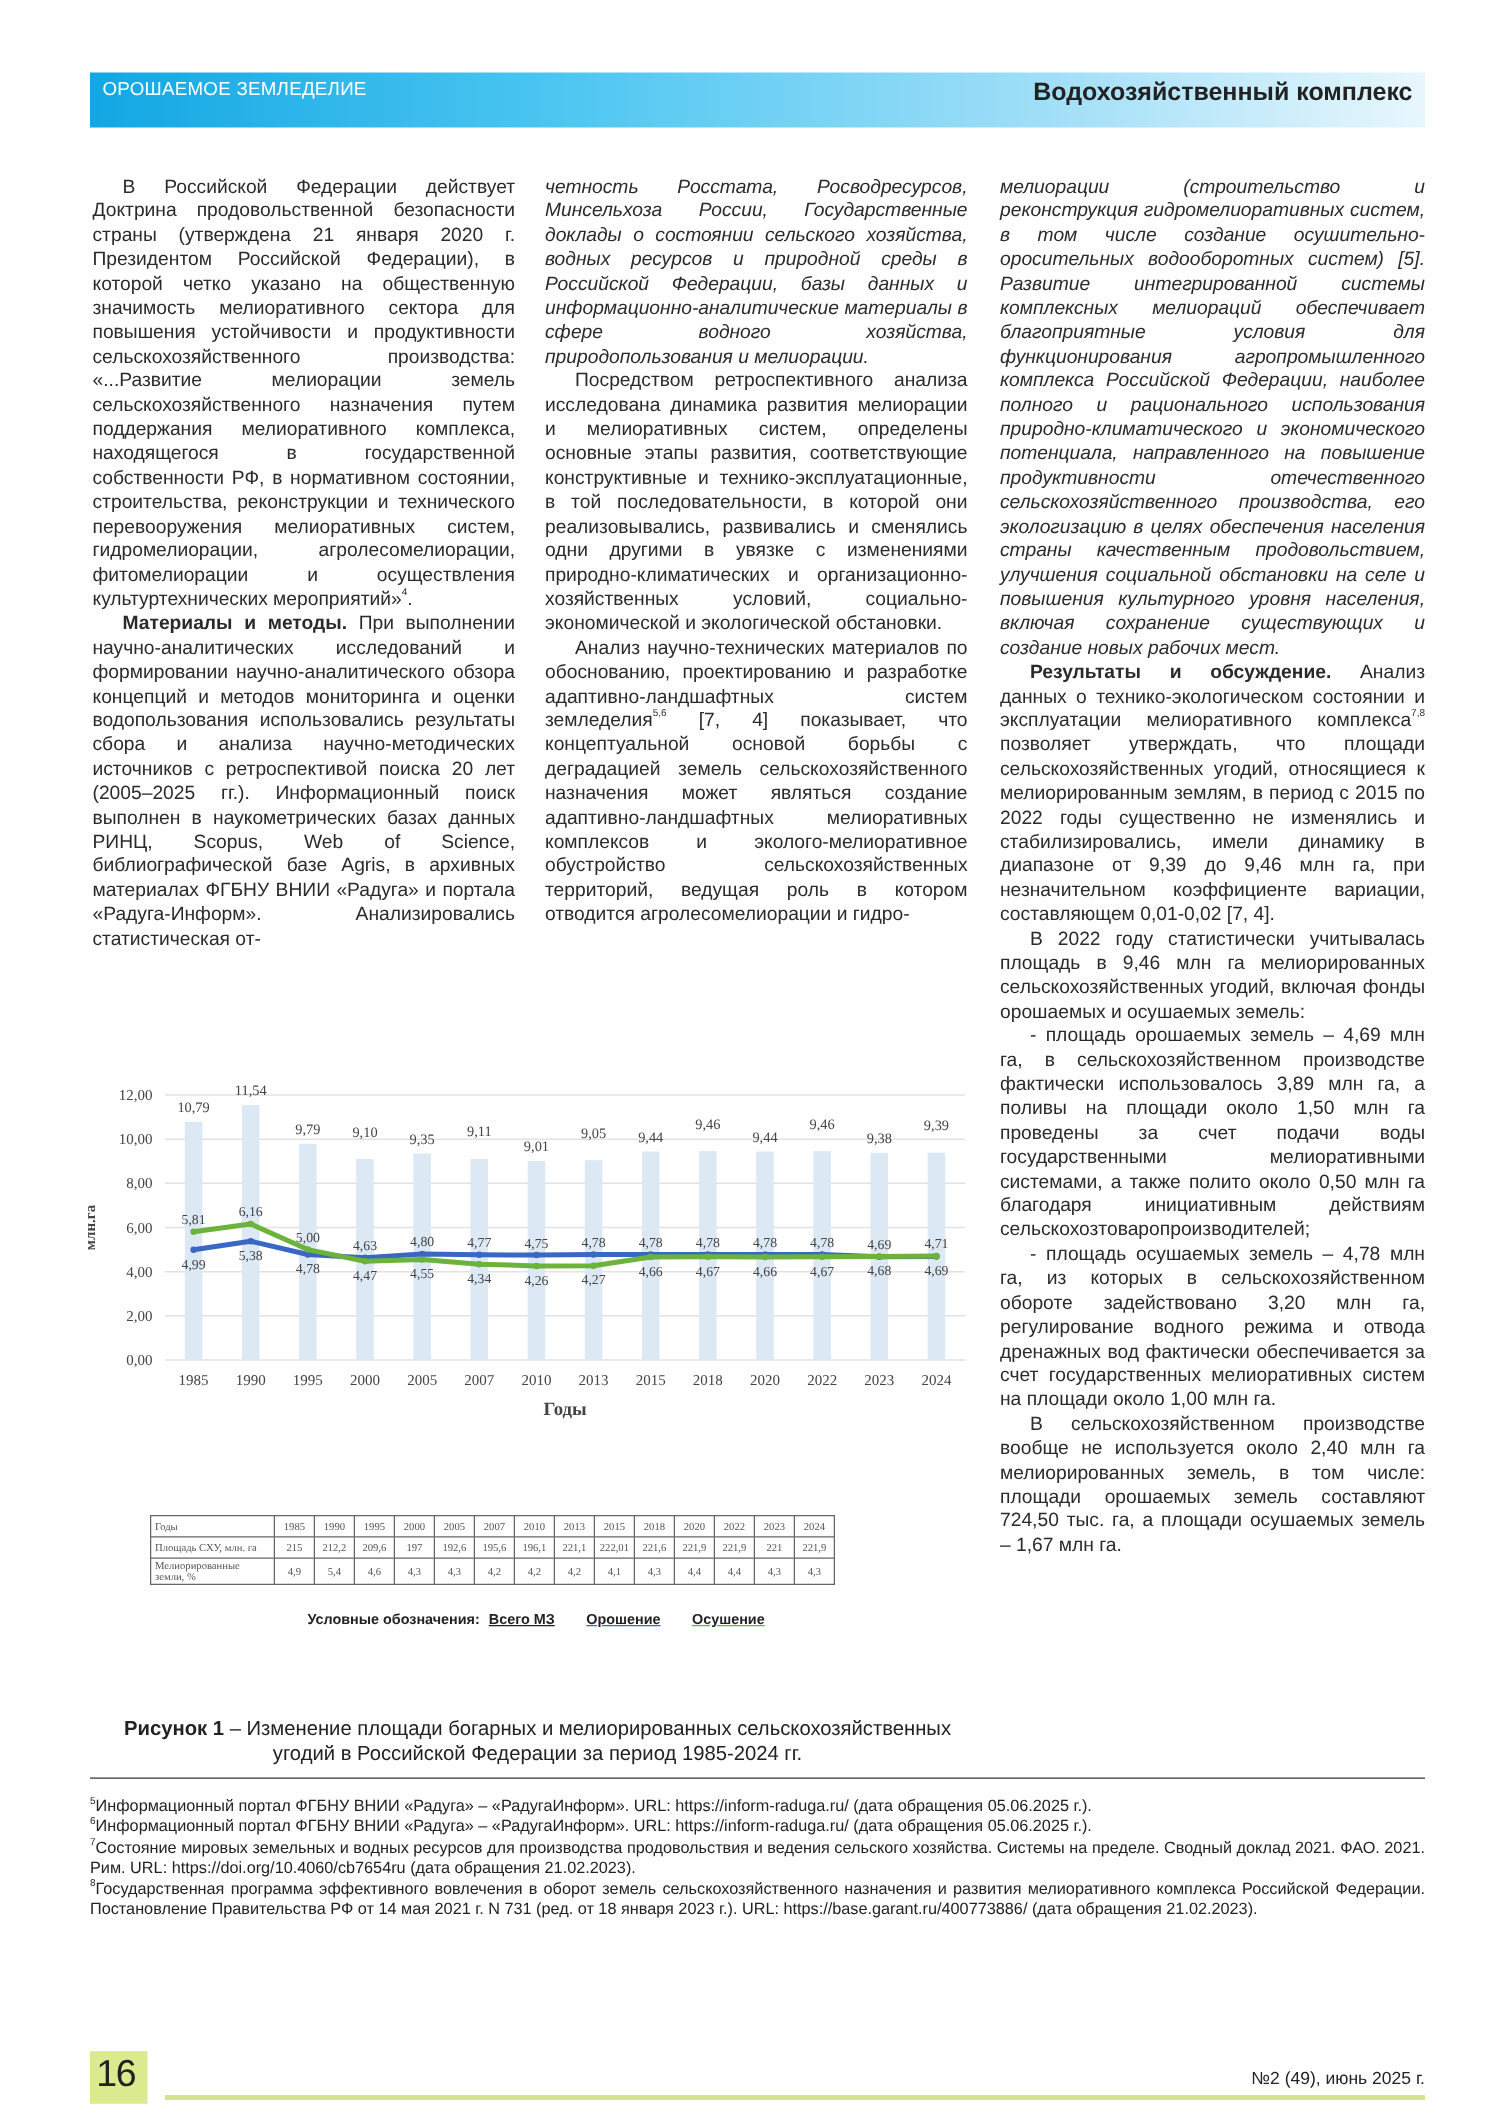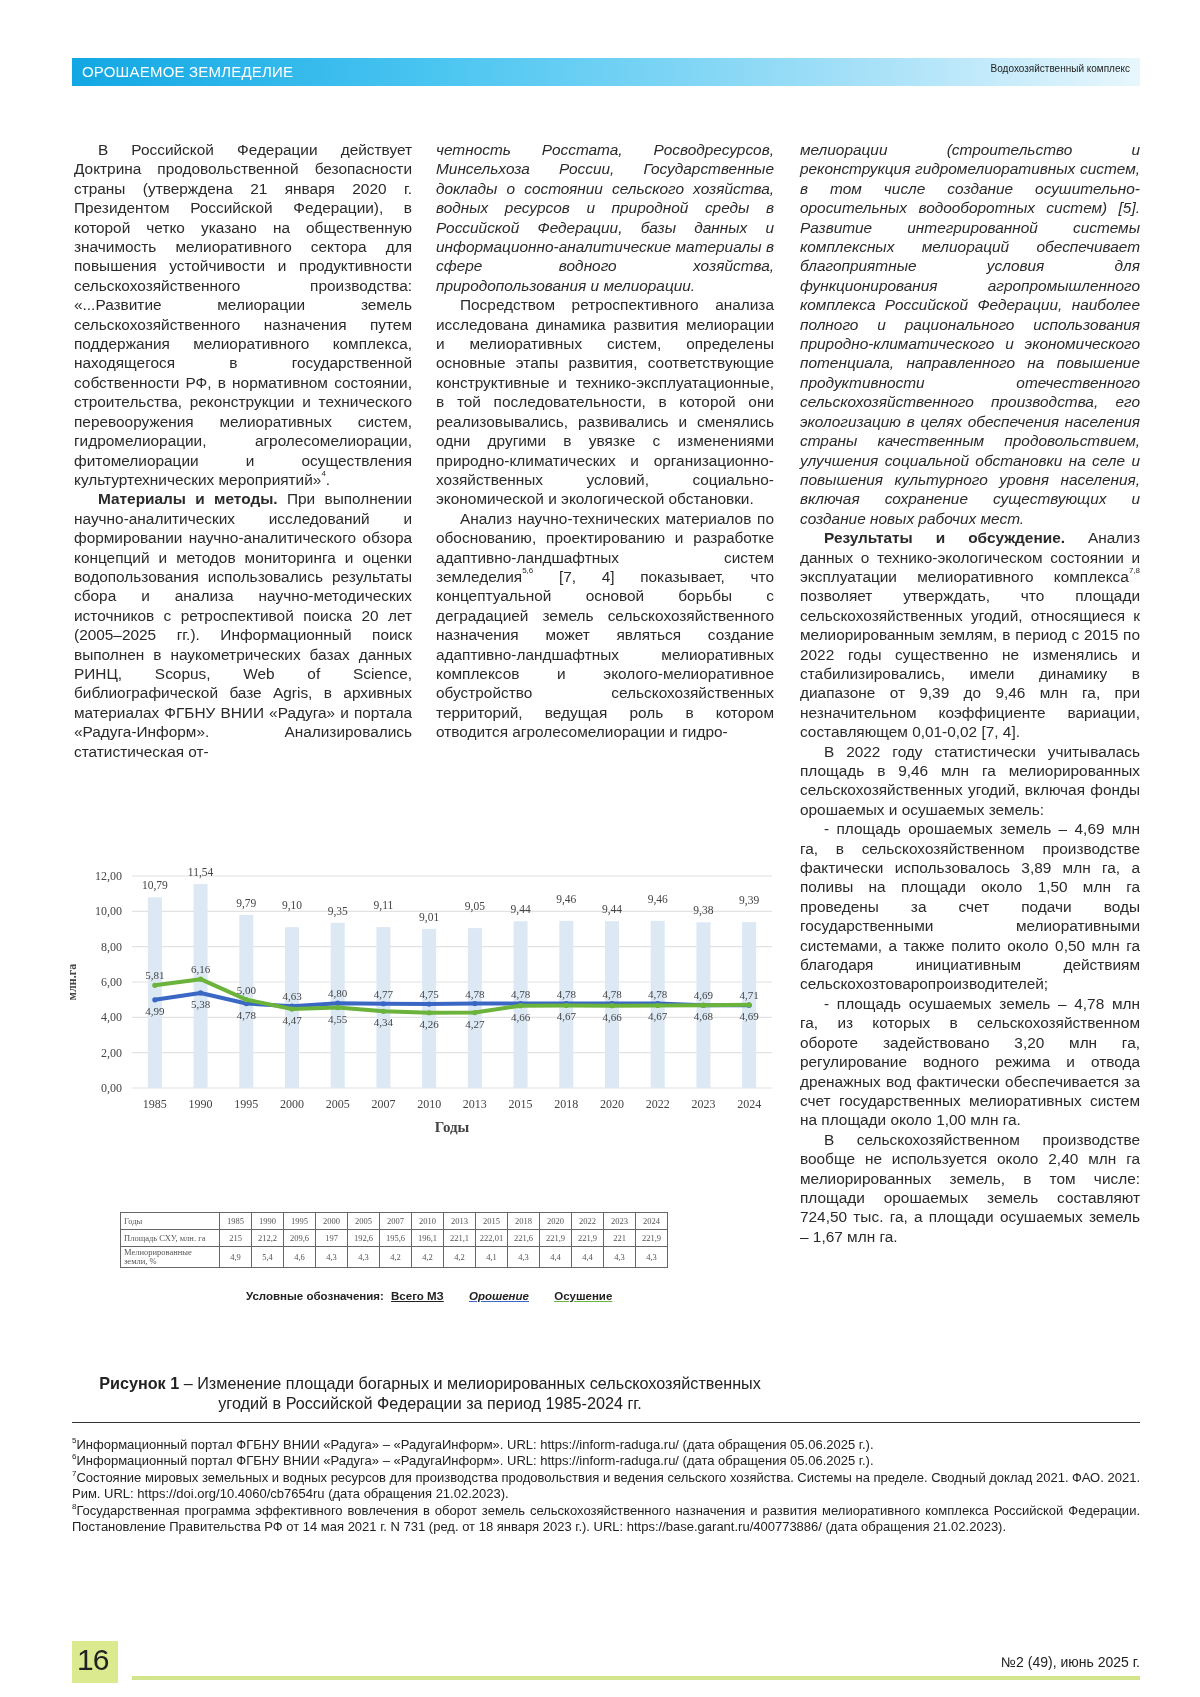--- a/index.html
+++ b/index.html
@@ -1,41 +1,41 @@
 <!DOCTYPE html>
 <html><head>
 <meta charset="utf-8">
 <style>
   html, body { margin: 0; padding: 0; background: #ffffff; }
   body { width: 1200px; height: 1697px; position: relative; overflow: hidden;
          font-family: "Liberation Sans", sans-serif; color: #2a2a2a; }
-  .header { position: absolute; left: 72px; top: 58px; width: 1068px; height: 28px;
+  .header { position: absolute; left: 72px; top: 58px; width: 1068px; height: 44px;
             background: linear-gradient(90deg, #12a7e3 0%, #4cc6f1 35%, #a8e1f8 75%, #e8f7fd 100%); }
   .header .left { position: absolute; left: 10px; top: 5px; color: #fff; font-size: 15px;
                   letter-spacing: 0.2px; font-family: "Liberation Sans", sans-serif; }
-  .header .right { position: absolute; right: 10px; top: 5px; color: #222; font-size: 10px; font-weight: normal; }
+  .header .right { position: absolute; right: 10px; top: 5px; color: #222; font-size: 20px; font-weight: bold; }
   .col { position: absolute; top: 140px; width: 338px; font-size: 15.4px; line-height: 19.4px;
          text-align: justify; hyphens: auto; }
   .col p { margin: 0; text-indent: 24px; }
   .col p.noindent { text-indent: 0; font-style: italic; }
   .col1 { left: 74px; }
   .col2 { left: 436px; }
   .col3 { left: 800px; width: 340px; }
   .col b { font-weight: bold; }
   sup { font-size: 8px; vertical-align: top; line-height: 8px; }
   .chart-wrap { position: absolute; left: 60px; top: 856px; width: 720px; height: 350px; }
   .data-table { position: absolute; left: 120px; top: 1212px; border-collapse: collapse;
                 font-family: "Liberation Serif", serif; font-size: 8.5px; color: #555; }
   .data-table td { border: 1px solid #666; padding: 1px 3px; text-align: center; height: 14px; }
   .data-table td.rowhead { text-align: left; width: 92px; line-height: 9px; }
   .data-table td.num { width: 25px; }
   .legend { position: absolute; left: 246px; top: 1290px; font-size: 11.5px; font-weight: bold; color: #222; }
   .legend span.item { margin-left: 4px; text-decoration: underline; }
   .legend span.total { text-decoration-color: #222; }
-  .legend span.irr { margin-left: 22px; text-decoration-color: #3a67c4; font-style: italic; }
+  .legend span.irr { margin-left: 22px; text-decoration-color: #3a67c4; }
   .legend span.dra { margin-left: 22px; text-decoration-color: #6bb33b; }
   .caption { position: absolute; left: 80px; top: 1374px; width: 700px; text-align: center;
              font-size: 16.2px; line-height: 19.5px; color: #222; }
   .caption b { font-weight: bold; }
   .rule { position: absolute; left: 72px; top: 1422px; width: 1068px; height: 1px; background: #333; }
   .footnotes { position: absolute; left: 72px; top: 1437px; width: 1068px; font-size: 13px;
                line-height: 16.4px; text-align: justify; color: #222; }
   .footnotes div { margin: 0; }
   .pageno { position: absolute; left: 72px; top: 1641px; width: 46px; height: 42px; background: #dbe98f; }
   .pageno span { position: absolute; left: 5px; top: 2px; font-size: 30px; color: #222; letter-spacing: -1px; }

